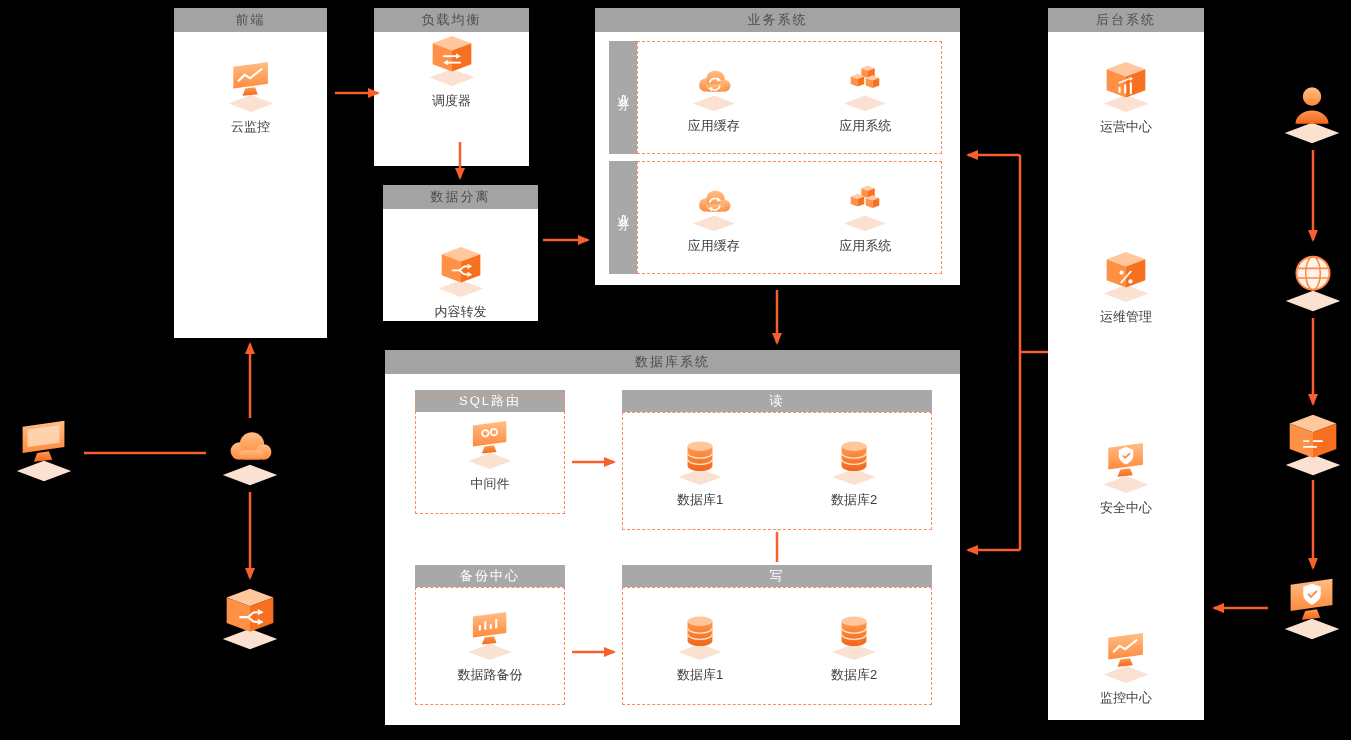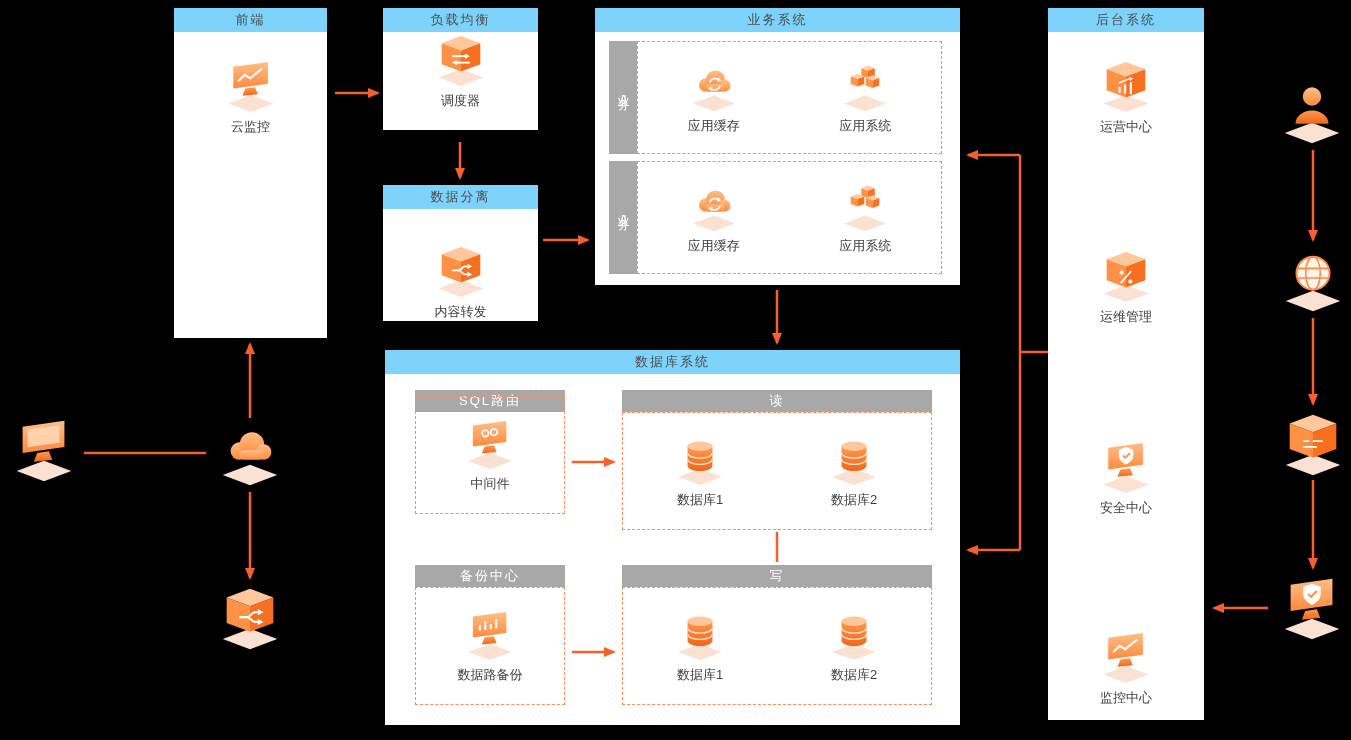--- a/index.html
+++ b/index.html
@@ -2,33 +2,33 @@
 <html lang="zh" style="--accent: #f75f2d; --dash: #ff8a5a;"><head>
 <meta charset="utf-8">
 <style>
   *{box-sizing:border-box;margin:0;padding:0}
   html,body{background:#000}
   body{font-family:"Liberation Sans","DejaVu Sans",sans-serif}
   .canvas{position:relative;width:1351px;height:740px;background:#000;overflow:hidden}
   .arrows-layer{position:absolute;left:0;top:0;width:1351px;height:740px;pointer-events:none;z-index:5}
 
   .panel{position:absolute;background:#fff;z-index:2}
-  .panel-header{height:24px;background:#7dd3fc;color:#4d4d4d;font-size:13px;
+  .panel-header{height:24px;background:#a3a3a3;color:#4d4d4d;font-size:13px;
     display:flex;align-items:center;justify-content:center;letter-spacing:2px}
   .panel-body{display:flex;flex-direction:column;align-items:center}
 
   .node{display:flex;flex-direction:column;align-items:center}
   .node-label{font-size:13px;color:#3d3d3d;white-space:nowrap;margin-top:2px}
   .icon{width:60px;height:58px;display:block}
   .icon svg{width:100%;height:100%;display:block;overflow:visible}
 
   
   .p-frontend{left:174px;top:8px;width:153px;height:330px}
   .p-frontend .panel-body{height:306px;justify-content:flex-start;padding-top:26px;gap:100px}
-  .p-lb{left:383px;top:8px;width:155px;height:122px}
+  .p-lb{left:374px;top:8px;width:155px;height:158px}
   .p-lb .panel-body{height:106px;justify-content:flex-start}
   .p-ds{left:383px;top:185px;width:155px;height:136px}
   .p-ds .panel-body{height:112px;justify-content:flex-end}
   .p-biz{left:595px;top:8px;width:365px;height:277px}
   .p-db{left:385px;top:350px;width:575px;height:375px}
   .p-backend{left:1048px;top:8px;width:156px;height:712px}
   .p-backend .panel-body{height:693px;justify-content:space-between;padding:26px 0 18px}
 
   
   .biz-row{position:absolute;left:14px;right:18px;height:113px;display:flex}

